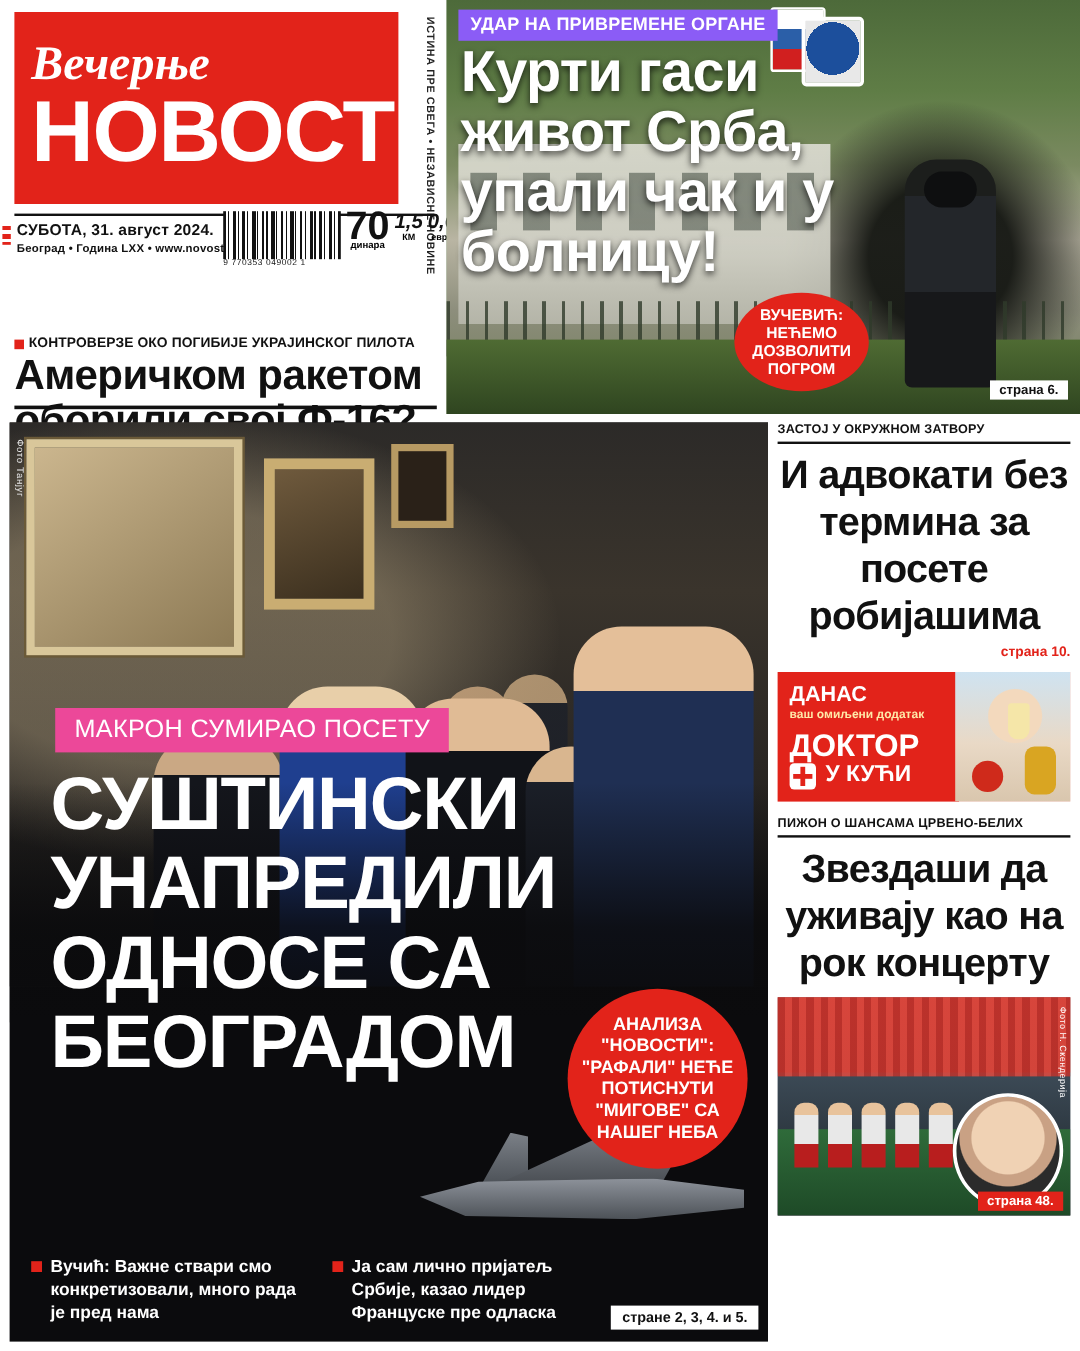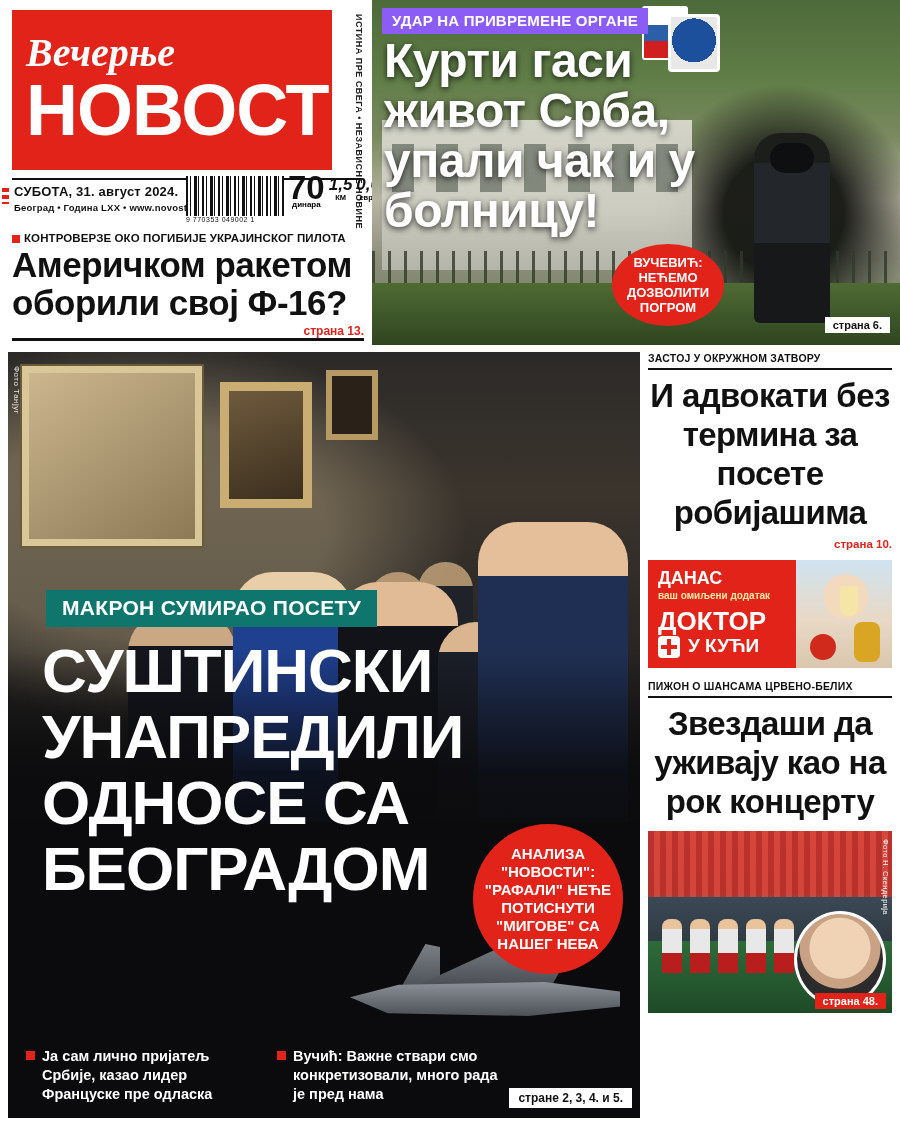--- a/index.html
+++ b/index.html
@@ -65,21 +65,21 @@
   .price-main { font-size: 33px; font-weight: 700; color:#111; line-height: 24px; }
   .price-eur { font-size: 17px; font-weight:700; color:#111; line-height:17px;font-style:italic; }
   .price-col { display:flex; flex-direction:column; align-items:center;}
   .mini-left { position:absolute; left:2px; top:188px; width:7px; height:16px;
      background: repeating-linear-gradient(#e2231a 0 4px, #fff 4px 7px); }
 
   
   .teaser-f16 { position:absolute; left: 12px; top: 232px; width: 352px; }
   .teaser-kicker {
     font-size: 11.5px; font-weight:700; color:#111; letter-spacing:.1px; margin-bottom:2px;
-    padding-left: 12px; position:relative;
+    padding-left: 12px; position:relative;margin-top:48px;
   }
   .teaser-kicker::before {
     content:""; position:absolute; left:0; top:3px; width:8px; height:8px; background:#e2231a;
   }
   .teaser-title {
     font-size: 35px; font-weight:700; line-height: 38px; color:#111; letter-spacing:-0.5px;
   }
   .teaser-page {
     text-align:right; font-size: 12px; font-weight:700; color:#e2231a; margin-top: 2px;
   }
@@ -198,21 +198,21 @@
   .photo-fade {
     position:absolute; left:0; top: 300px; width:632px; height: 200px;
     background: linear-gradient(to bottom, rgba(10,10,12,0) 0%, rgba(10,10,12,.85) 60%, #0b0b0d 100%);
   }
   .photo-credit {
     position:absolute; left: 4px; top: 14px; font-size: 8px; color:#e8e8e8;
     writing-mode: vertical-rl; letter-spacing:.5px;
   }
   .main-kicker {
     position:absolute; left: 38px; top: 238px;
-    background:#0f766e; color:#fff; font-weight:700; font-size: 21px;
+    background:#ec4899; color:#fff; font-weight:400; font-size: 21px;
     padding: 6px 16px 7px 16px; letter-spacing:.3px;
   }
   .main-title {
     position:absolute; left: 34px; top: 286px; width: 580px;
     color:#fff; font-weight:700; font-size: 62px; line-height: 66px; letter-spacing:-1px;
   }
   .jet {
     position:absolute; right: 10px; bottom: 72px; width: 300px; height: 140px;
   }
   .jet-body {
@@ -394,22 +394,22 @@
       <div class="jet-tail"></div>
       <div class="jet-wing"></div>
       <div class="jet-body"></div>
     </div>
 
     <div class="main-kicker">МАКРОН СУМИРАО ПОСЕТУ</div>
     <div class="main-title">СУШТИНСКИ УНАПРЕДИЛИ ОДНОСЕ СА БЕОГРАДОМ</div>
     <div class="analysis-circle">АНАЛИЗА "НОВОСТИ": "РАФАЛИ" НЕЋЕ ПОТИСНУТИ "МИГОВЕ" СА НАШЕГ НЕБА</div>
 
     <div class="bullets">
+      <div class="bullet">Вучић: Важне ствари смо конкретизовали, много рада је пред нама</div>
       <div class="bullet">Ја сам лично пријатељ Србије, казао лидер Француске пре одласка</div>
-      <div class="bullet">Вучић: Важне ствари смо конкретизовали, много рада је пред нама</div>
     </div>
     <div class="main-pages">стране 2, 3, 4. и 5.</div>
   </div>
 
   <div class="rcol">
 
     <div>
       <div class="rkicker">ЗАСТОЈ У ОКРУЖНОМ ЗАТВОРУ</div>
       <div class="rrule"></div>
       <div class="rtitle">И адвокати без термина за посете робијашима</div>

